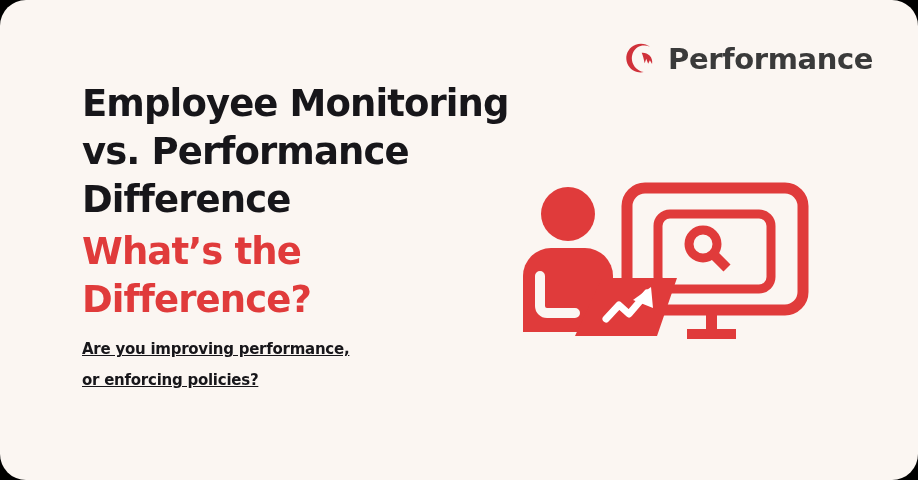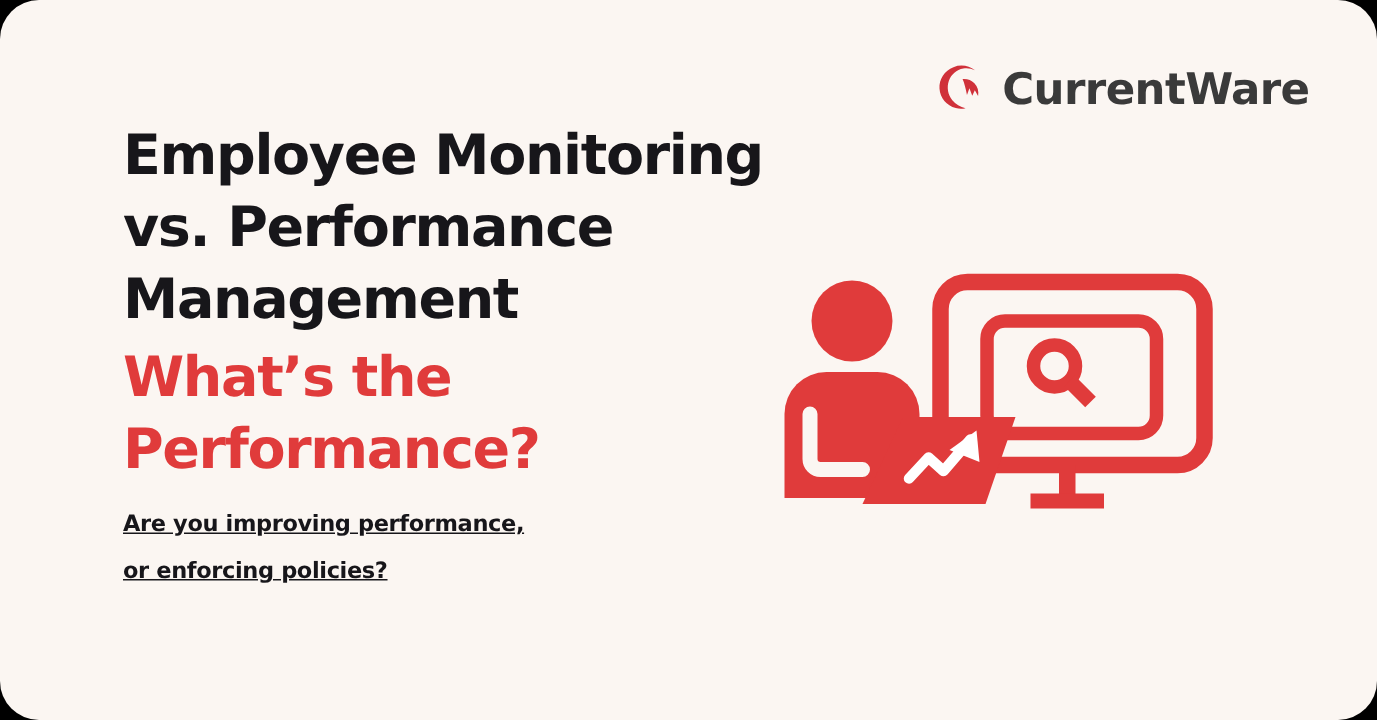--- a/index.html
+++ b/index.html
@@ -102,29 +102,29 @@
 
 <div id="banner">
 
   <div id="logo">
     <svg id="logo-mark" viewBox="0 0 40 40" aria-hidden="true">
 
       <path d="M30.5 7.2 C26.4 3.9 20.6 3.0 15.4 5.0 C9.1 7.4 5.2 13.4 5.6 20.0 C6.0 26.6 10.6 32.1 17.0 33.7 C19.4 34.3 21.7 34.3 23.9 33.8 C20.2 33.0 16.9 31.2 14.6 28.3 C11.5 24.4 10.6 19.2 12.2 14.6 C13.8 10.0 17.6 6.7 22.3 5.9 C25.2 5.4 28.0 5.9 30.5 7.2 Z" fill="#D0313A"></path>
 
       <path d="M21.8 13.4 C25.1 13.1 28.0 14.2 30.1 16.4 C32.4 18.8 33.3 22.0 32.7 25.2 L30.4 21.2 L28.6 25.0 L26.6 19.8 L24.9 24.6 C24.0 20.1 23.1 16.3 21.8 13.4 Z" fill="#D0313A"></path>
     </svg>
-    <span id="logo-wordmark">CurrentWare</span>
+    <span id="logo-wordmark">Performance</span>
   </div>
 
   <div id="copy">
     <h1 id="headline">Employee Monitoring
 vs. Performance
-Management</h1>
+Difference</h1>
     <h2 id="subhead">What’s the
-Performance?</h2>
+Difference?</h2>
     <p id="tagline">Are you improving performance,
 or enforcing policies?</p>
   </div>
 
   <div id="illustration">
     <svg viewBox="0 0 320 180" aria-hidden="true">
 
       <rect x="122" y="16" width="176" height="122" rx="18" ry="18" fill="none" stroke="#E03B3B" stroke-width="11"></rect>
 
       <rect x="153" y="42" width="113" height="75" rx="12" ry="12" fill="none" stroke="#E03B3B" stroke-width="9"></rect>

